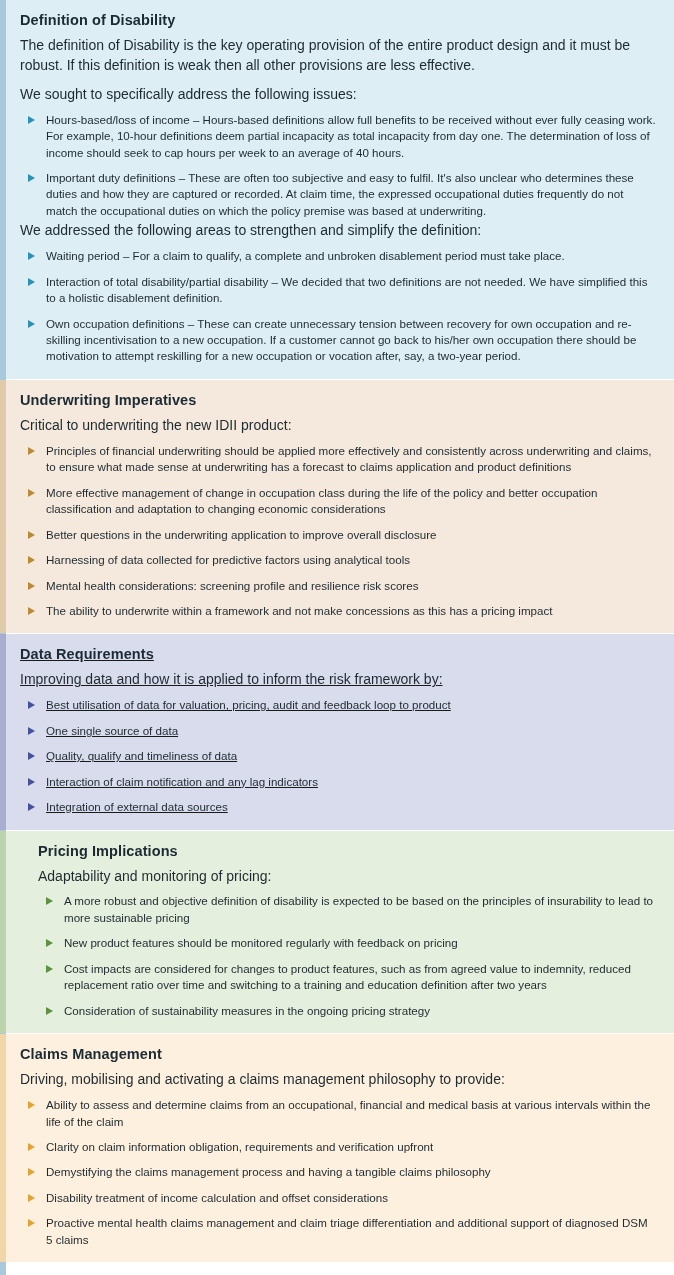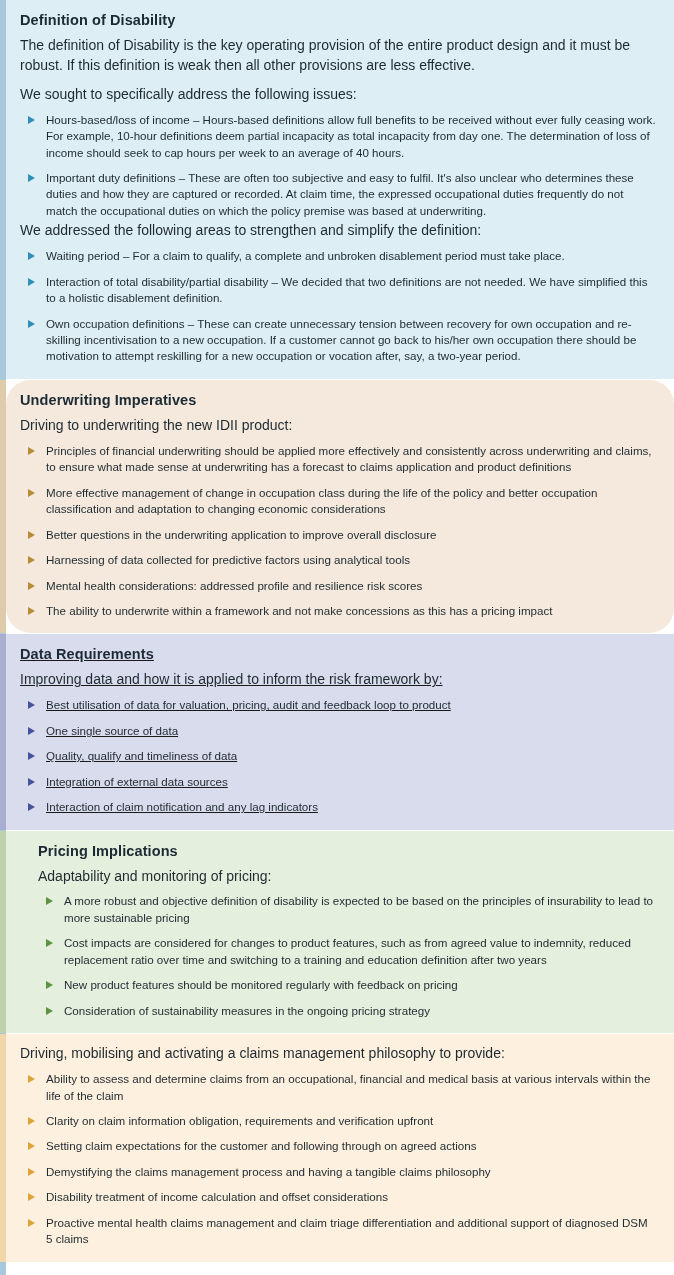--- a/index.html
+++ b/index.html
@@ -64,21 +64,20 @@
     border-bottom: 4.5px solid transparent;
     border-left: 7px solid currentColor;
   }
   
   .sec-disability {
     background: #ddeef5;
   }
   .sec-disability .tri-color { color: #2f8fb5; }
   .sec-underwriting {
     background: #f4e9dc;
-    border-radius: 25px;
   }
   .sec-underwriting .tri-color { color: #b98b38; }
   .sec-data {
     background: #d9dced;
     text-decoration: underline;
   }
   .sec-data .tri-color { color: #46529a; }
   .sec-pricing {
     background: #e5efdd;
     padding-left: 32px;
@@ -135,41 +134,41 @@
       <li>
         <span class="tri tri-color"></span>
         <span>Own occupation definitions – These can create unnecessary tension between recovery for own occupation and re-skilling incentivisation to a new occupation. If a customer cannot go back to his/her own occupation there should be motivation to attempt reskilling for a new occupation or vocation after, say, a two-year period.</span>
       </li>
     </ul>
   </section>
 
   <section class="section sec-underwriting">
     <div class="edge edge-underwriting"></div>
     <h2 class="section-title">Underwriting Imperatives</h2>
-    <p class="lead tight">Driving to underwriting the new IDII product:</p>
+    <p class="lead tight">Critical to underwriting the new IDII product:</p>
     <ul class="bullets">
       <li>
         <span class="tri tri-color"></span>
         <span>Principles of financial underwriting should be applied more effectively and consistently across underwriting and claims, to ensure what made sense at underwriting has a forecast to claims application and product definitions</span>
       </li>
       <li>
         <span class="tri tri-color"></span>
         <span>More effective management of change in occupation class during the life of the policy and better occupation classification and adaptation to changing economic considerations</span>
       </li>
       <li>
         <span class="tri tri-color"></span>
         <span>Better questions in the underwriting application to improve overall disclosure</span>
       </li>
       <li>
         <span class="tri tri-color"></span>
         <span>Harnessing of data collected for predictive factors using analytical tools</span>
       </li>
       <li>
         <span class="tri tri-color"></span>
-        <span>Mental health considerations: addressed profile and resilience risk scores</span>
+        <span>Mental health considerations: screening profile and resilience risk scores</span>
       </li>
       <li>
         <span class="tri tri-color"></span>
         <span>The ability to underwrite within a framework and not make concessions as this has a pricing impact</span>
       </li>
     </ul>
   </section>
 
   <section class="section sec-data">
     <div class="edge edge-data"></div>
@@ -183,71 +182,68 @@
       <li>
         <span class="tri tri-color"></span>
         <span>One single source of data</span>
       </li>
       <li>
         <span class="tri tri-color"></span>
         <span>Quality, qualify and timeliness of data</span>
       </li>
       <li>
         <span class="tri tri-color"></span>
+        <span>Interaction of claim notification and any lag indicators</span>
+      </li>
+      <li>
+        <span class="tri tri-color"></span>
         <span>Integration of external data sources</span>
-      </li>
-      <li>
-        <span class="tri tri-color"></span>
-        <span>Interaction of claim notification and any lag indicators</span>
       </li>
     </ul>
   </section>
 
   <section class="section sec-pricing">
     <div class="edge edge-pricing"></div>
     <h2 class="section-title">Pricing Implications</h2>
     <p class="lead tight">Adaptability and monitoring of pricing:</p>
     <ul class="bullets">
       <li>
         <span class="tri tri-color"></span>
         <span>A more robust and objective definition of disability is expected to be based on the principles of insurability to lead to more sustainable pricing</span>
       </li>
       <li>
         <span class="tri tri-color"></span>
+        <span>New product features should be monitored regularly with feedback on pricing</span>
+      </li>
+      <li>
+        <span class="tri tri-color"></span>
         <span>Cost impacts are considered for changes to product features, such as from agreed value to indemnity, reduced replacement ratio over time and switching to a training and education definition after two years</span>
-      </li>
-      <li>
-        <span class="tri tri-color"></span>
-        <span>New product features should be monitored regularly with feedback on pricing</span>
       </li>
       <li>
         <span class="tri tri-color"></span>
         <span>Consideration of sustainability measures in the ongoing pricing strategy</span>
       </li>
     </ul>
   </section>
 
   <section class="section sec-claims">
     <div class="edge edge-claims"></div>
+    <h2 class="section-title">Claims Management</h2>
     <p class="lead tight">Driving, mobilising and activating a claims management philosophy to provide:</p>
     <ul class="bullets">
       <li>
         <span class="tri tri-color"></span>
         <span>Ability to assess and determine claims from an occupational, financial and medical basis at various intervals within the life of the claim</span>
       </li>
       <li>
         <span class="tri tri-color"></span>
         <span>Clarity on claim information obligation, requirements and verification upfront</span>
       </li>
       <li>
         <span class="tri tri-color"></span>
-        <span>Setting claim expectations for the customer and following through on agreed actions</span>
-      </li>
-      <li>
-        <span class="tri tri-color"></span>
         <span>Demystifying the claims management process and having a tangible claims philosophy</span>
       </li>
       <li>
         <span class="tri tri-color"></span>
         <span>Disability treatment of income calculation and offset considerations</span>
       </li>
       <li>
         <span class="tri tri-color"></span>
         <span>Proactive mental health claims management and claim triage differentiation and additional support of diagnosed DSM 5 claims</span>
       </li>

